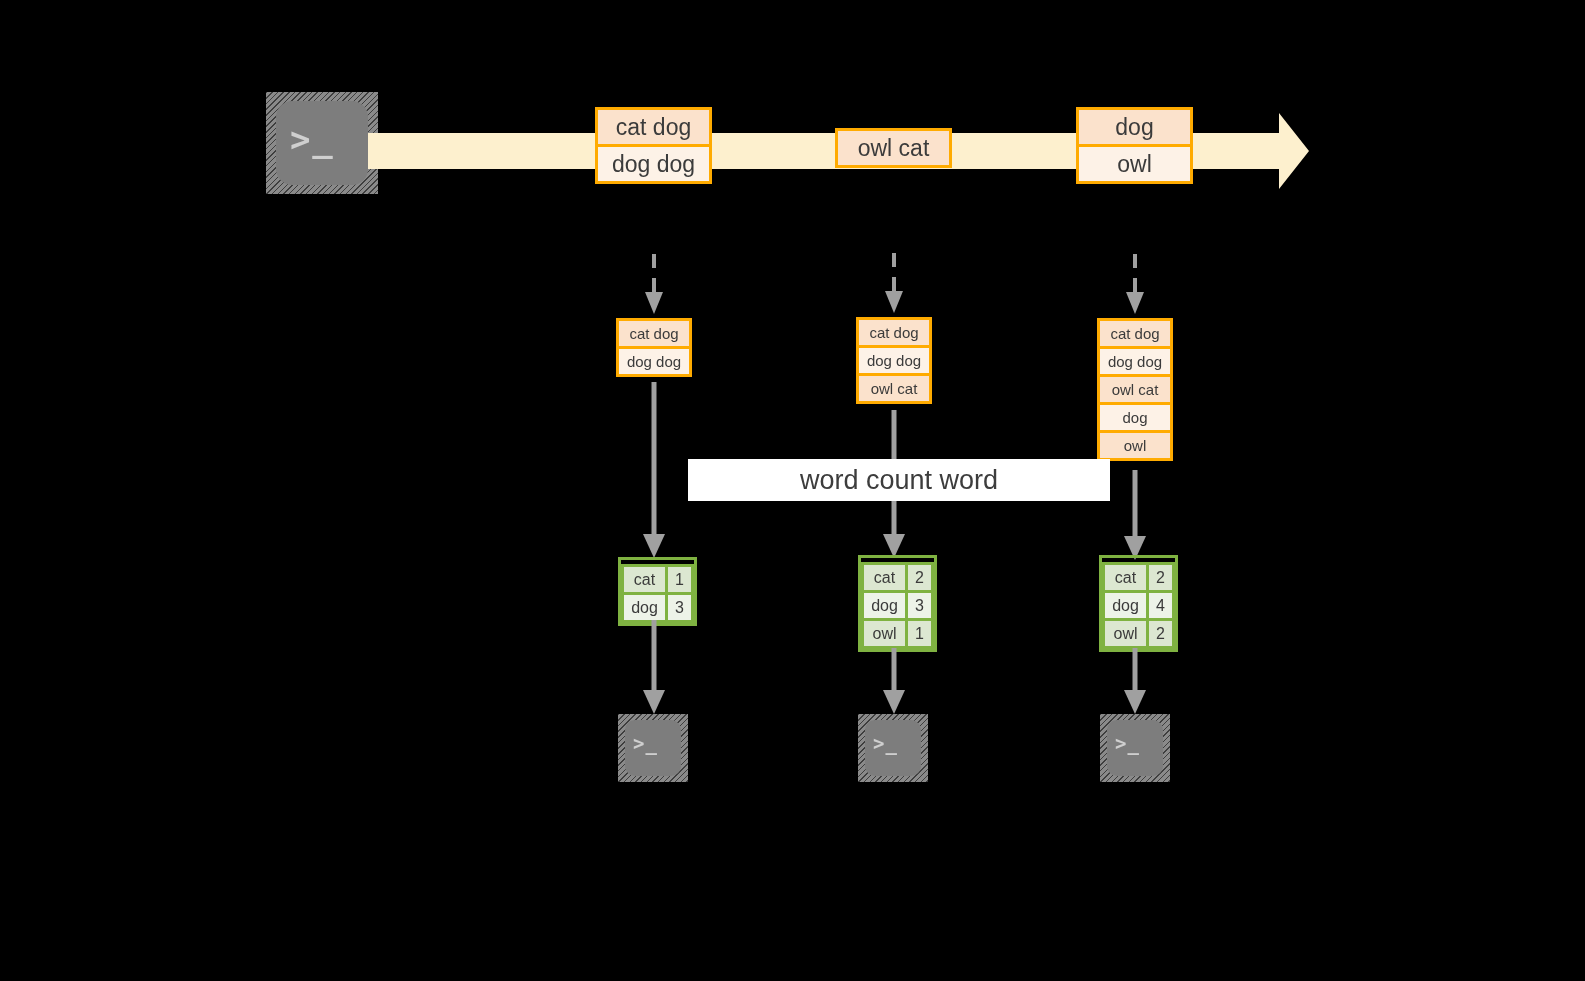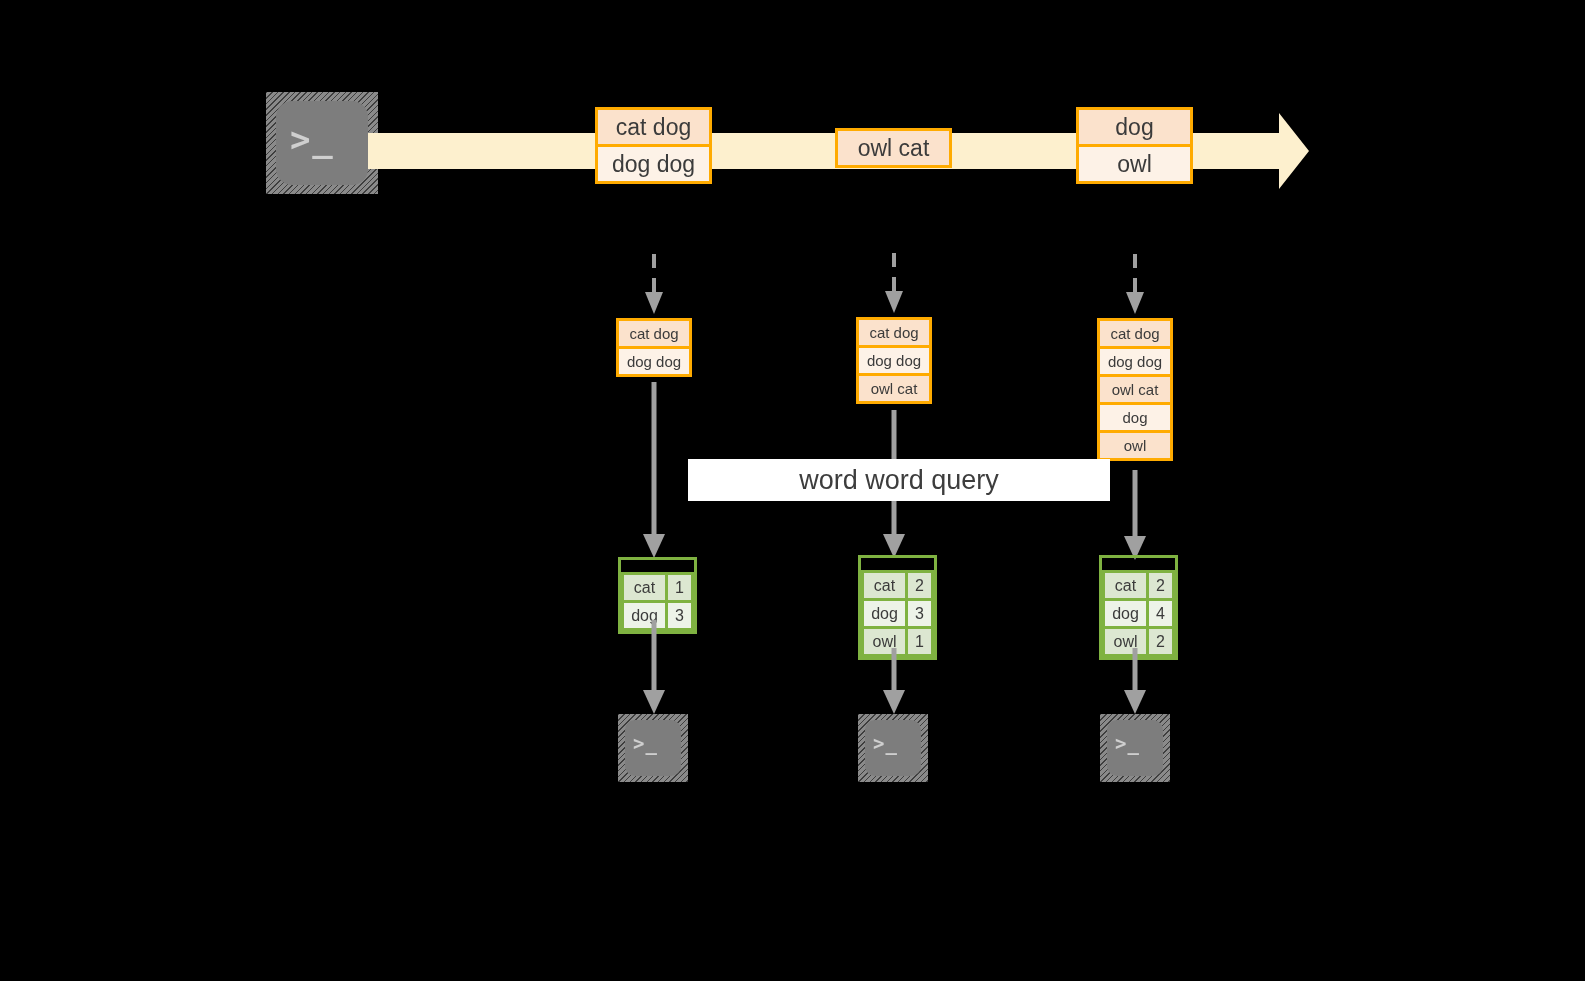--- a/index.html
+++ b/index.html
@@ -134,21 +134,21 @@
   .solid-arrow svg { display: block; }
 
   
   .result-table {
     position: absolute;
     border: 3px solid #7FB241;
     display: flex;
     flex-direction: column;
   }
   .result-table .row { display: flex; margin-top: -3px; }
-  .result-table .row:first-child { margin-top: 12px; }
+  .result-table .row:first-child { margin-top: 4px; }
   .result-table .cell {
     border: 3px solid #7FB241;
     color: #3b3b3b;
     font-size: 16px;
     display: flex;
     align-items: center;
     justify-content: center;
     height: 31px;
     white-space: nowrap;
   }
@@ -258,21 +258,21 @@
       <path d="M2 124 L24 124 L13 148 Z" fill="#A0A0A0"></path>
     </svg>
   </div>
   <div class="solid-arrow" style="left:1122px; top:470px;">
     <svg width="26" height="92" viewBox="0 0 26 92">
       <line x1="13" y1="0" x2="13" y2="70" stroke="#A0A0A0" stroke-width="5"></line>
       <path d="M2 66 L24 66 L13 90 Z" fill="#A0A0A0"></path>
     </svg>
   </div>
 
-  <div class="query-banner">word word query</div>
+  <div class="query-banner">word count word</div>
 
   <div class="result-table r1">
     <div class="row dark">
       <div class="cell word">cat</div>
       <div class="cell count">1</div>
     </div>
     <div class="row light">
       <div class="cell word">dog</div>
       <div class="cell count">3</div>
     </div>

